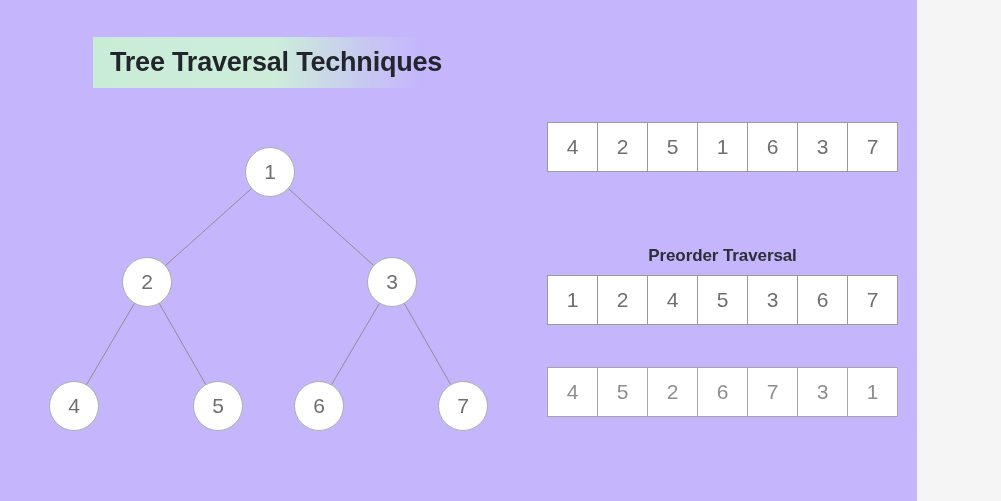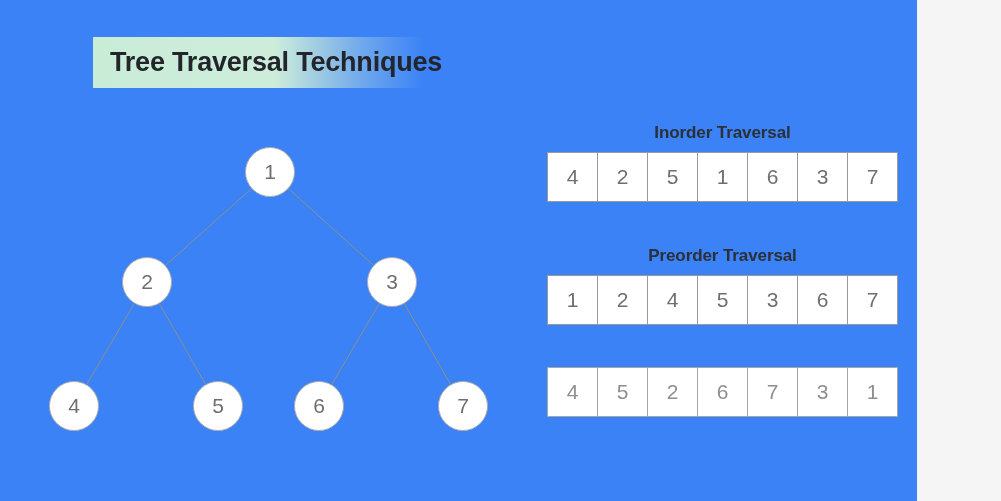--- a/index.html
+++ b/index.html
@@ -12,21 +12,21 @@
     background: #f5f5f5;
     font-family: "Liberation Sans", sans-serif;
     overflow: hidden;
     position: relative;
   }
 
   #root-canvas {
     position: relative;
     width: 917px;
     height: 501px;
-    background: #3b82f6;
+    background: #c4b5fd;
   }
 
   
   .title-wrap {
     position: absolute;
     left: 93px;
     top: 37px;
     width: 330px;
     height: 51px;
     background: linear-gradient(to right, #c9ecd7 0%, #cdedda 55%, rgba(205,237,218,0.35) 82%, rgba(205,237,218,0) 100%);
@@ -154,21 +154,20 @@
           <span>6</span>
         </div>
         <div class="tree-node" style="left: 438px; top: 381px; width: 50px; height: 50px;">
           <span>7</span>
         </div>
       </div>
   </div>
 
   <div id="traversal-layer">
       <div class="traversal-block" style="top: 122px;">
-        <div class="traversal-heading">Inorder Traversal</div>
         <div class="traversal-row">
           <div class="traversal-cell">4</div>
           <div class="traversal-cell">2</div>
           <div class="traversal-cell">5</div>
           <div class="traversal-cell">1</div>
           <div class="traversal-cell">6</div>
           <div class="traversal-cell">3</div>
           <div class="traversal-cell">7</div>
         </div>
       </div>

